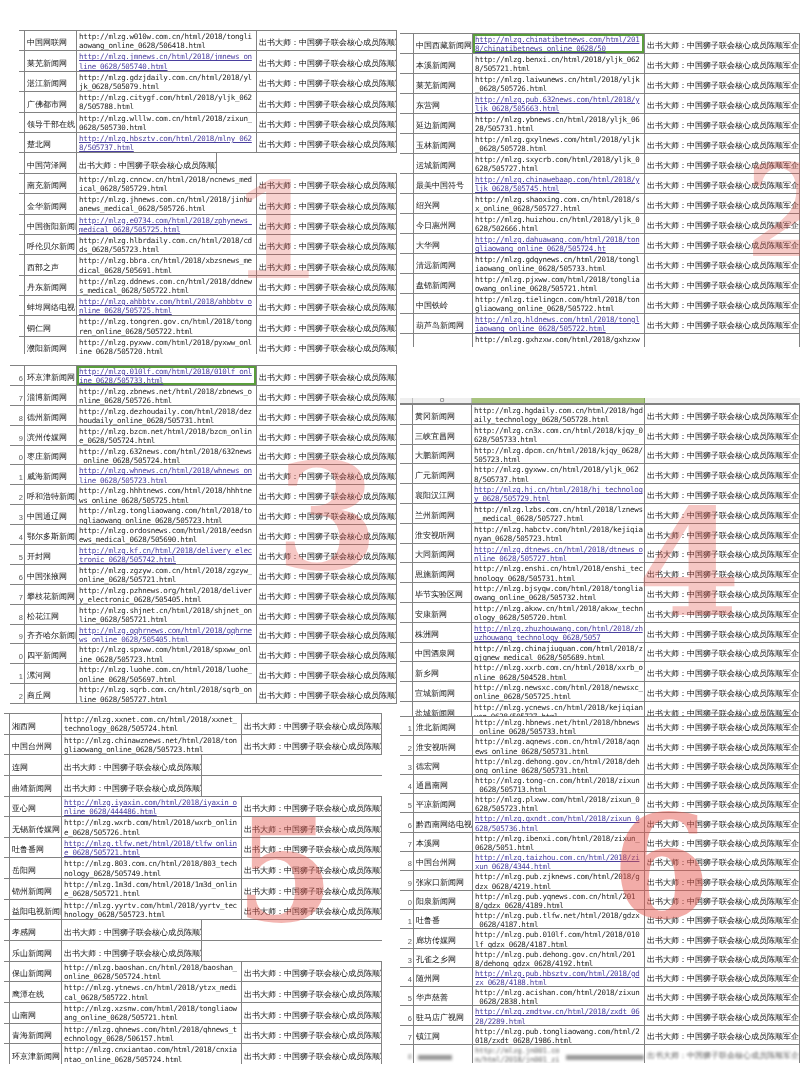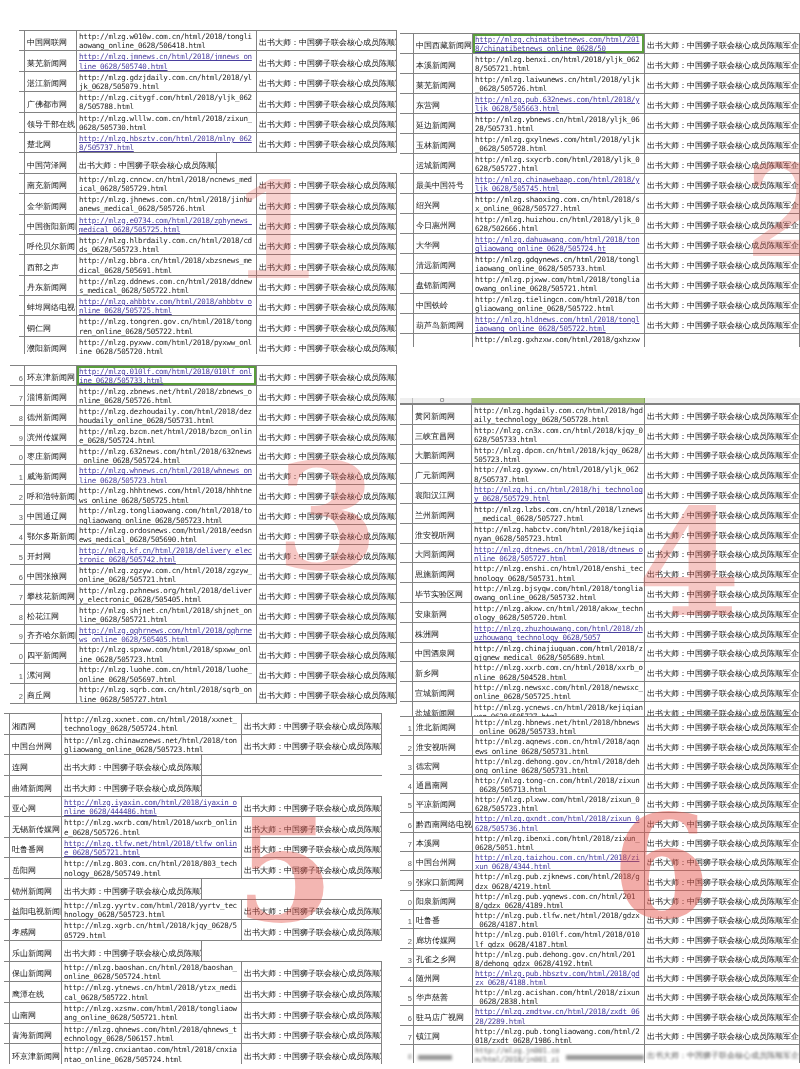--- a/index.html
+++ b/index.html
@@ -1087,20 +1087,23 @@
             <span class="t">出书大师：中国狮子联会核心成员陈顺军企业家</span>
           </div>
         </div>
         <div class="row">
           <div class="cell num">
             <span class="t"></span>
           </div>
           <div class="cell name">
             <span class="t">锦州新闻网</span>
           </div>
+          <div class="cell url">
+            <span class="t">http://mlzg.1m3d.com/html/2018/1m3d_online_0628/505721.html</span>
+          </div>
           <div class="cell desc">
             <span class="t">出书大师：中国狮子联会核心成员陈顺军企业家</span>
           </div>
         </div>
         <div class="row">
           <div class="cell num">
             <span class="t"></span>
           </div>
           <div class="cell name">
             <span class="t">益阳电视新闻网</span>
@@ -1111,23 +1114,20 @@
           <div class="cell desc">
             <span class="t">出书大师：中国狮子联会核心成员陈顺军企业家</span>
           </div>
         </div>
         <div class="row">
           <div class="cell num">
             <span class="t"></span>
           </div>
           <div class="cell name">
             <span class="t">孝感网</span>
-          </div>
-          <div class="cell url">
-            <span class="t">http://mlzg.xgrb.cn/html/2018/kjqy_0628/505729.html</span>
           </div>
           <div class="cell desc">
             <span class="t">出书大师：中国狮子联会核心成员陈顺军企业家</span>
           </div>
         </div>
         <div class="row">
           <div class="cell num">
             <span class="t"></span>
           </div>
           <div class="cell name">

